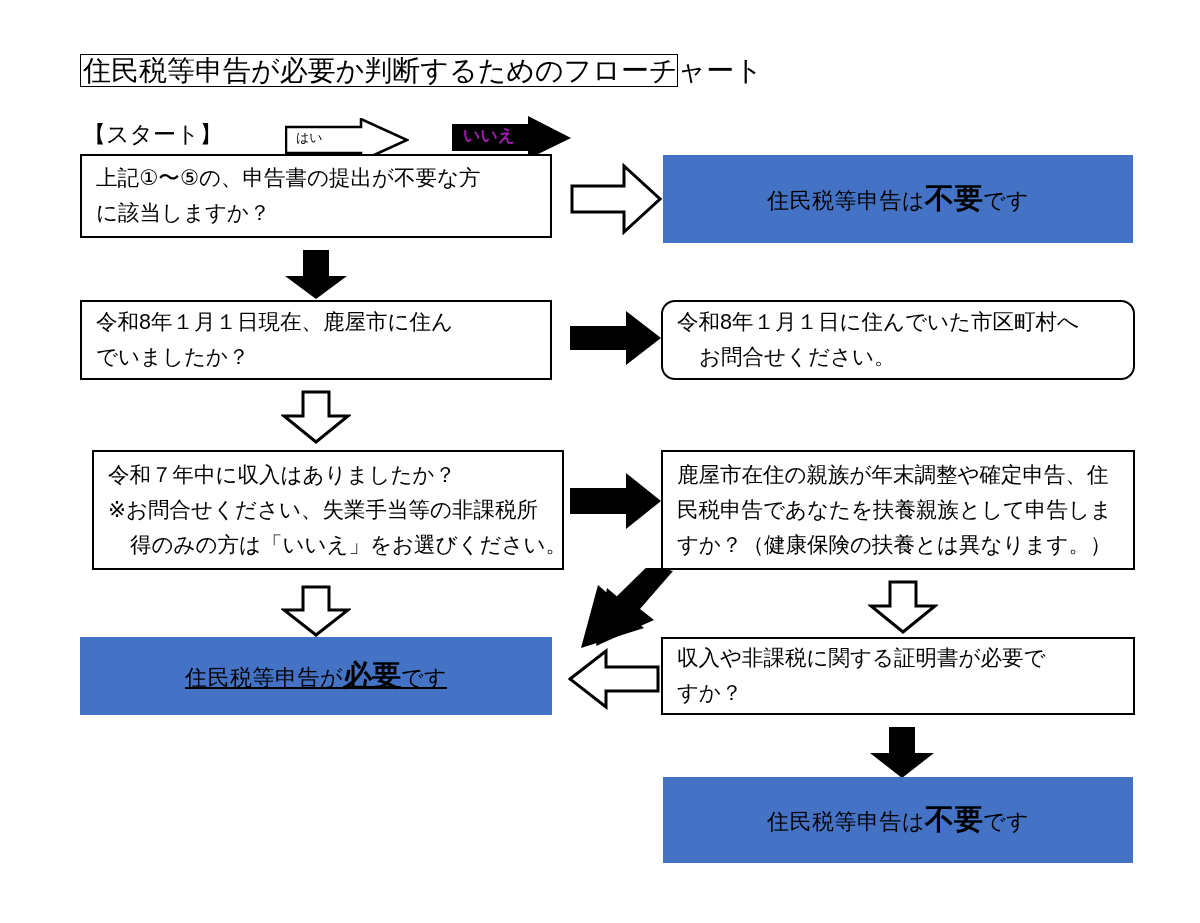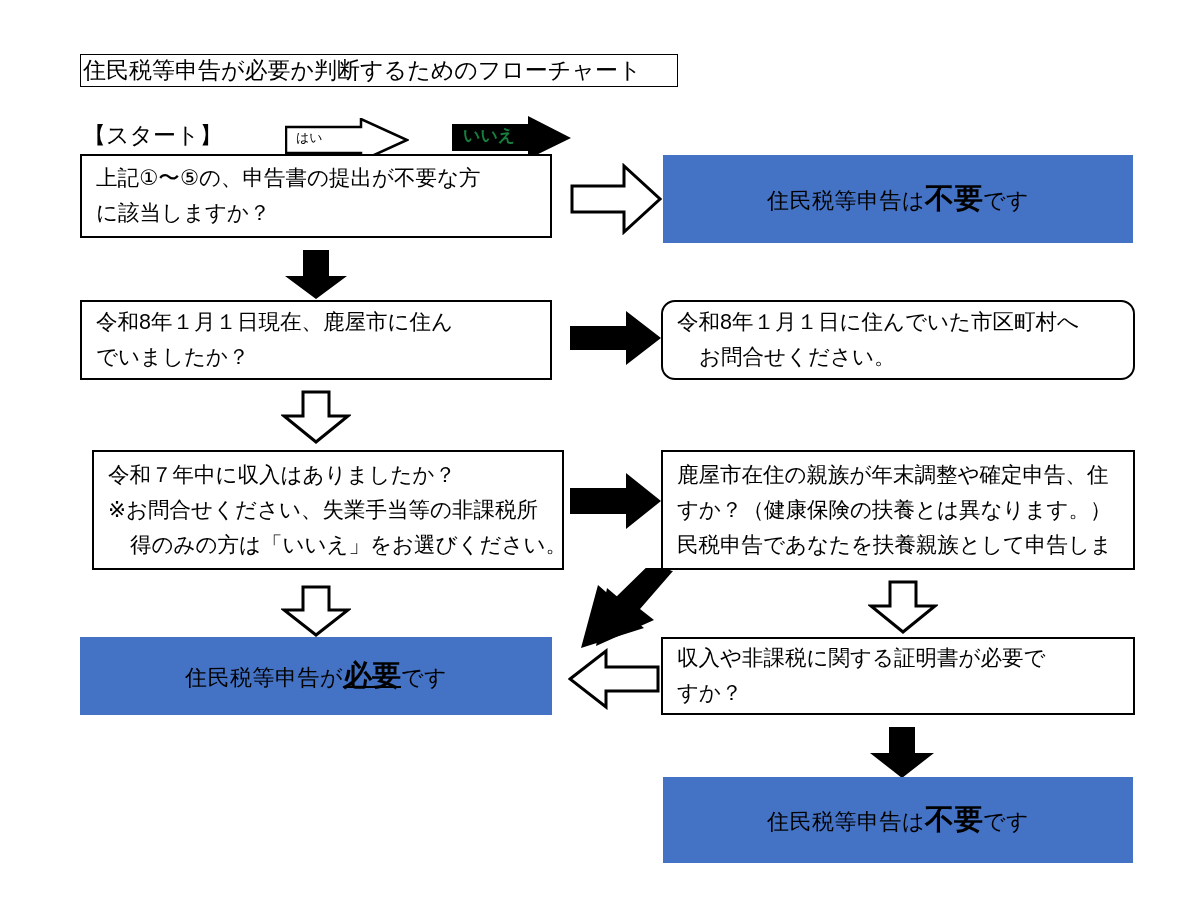--- a/index.html
+++ b/index.html
@@ -30,51 +30,52 @@
     top: 54px;
     width: 598px;
     height: 33px;
     border: 1px solid #000;
     box-sizing: border-box;
     display: flex;
     align-items: center;
     padding-left: 2px;
   }
   .title-box .t {
-    font-size: 23px;
+    font-size: 28px;
     line-height: 23px;
     letter-spacing: 0px;
     white-space: nowrap;
   }
 
   
   .legend-start {
     position: absolute;
     left: 83px;
     top: 122px;
     font-size: 23px;
     line-height: 26px;
     white-space: nowrap;
+    font-family: Liberation Serif, serif;
   }
   .legend-yes-label {
     position: absolute;
     left: 296px;
     top: 127px;
     font-size: 13px;
     line-height: 22px;
     z-index: 4;
     white-space: nowrap;
   }
   .legend-no-label {
     position: absolute;
     left: 463px;
     top: 126px;
     font-size: 17px;
     line-height: 20px;
-    color: #15803d;
+    color: #a21caf;
     z-index: 4;
     font-weight: bold;
     white-space: nowrap;
   }
 
   
   .box {
     position: absolute;
     box-sizing: border-box;
     border: 2px solid #000;
@@ -198,22 +199,22 @@
   </div>
 
   <div class="arrow" style="left:570px; top:472px;">
     <svg width="92" height="58" viewBox="0 0 92 58">
       <polygon points="0,16 56,16 56,1 91,29 56,57 56,42 0,42" fill="#000000"></polygon>
     </svg>
   </div>
 
   <div class="box" style="left:661px; top:450px; width:474px; height:120px;">
     <div class="line">鹿屋市在住の親族が年末調整や確定申告、住</div>
+    <div class="line">民税申告であなたを扶養親族として申告しま</div>
     <div class="line">すか？（健康保険の扶養とは異なります。）</div>
-    <div class="line">民税申告であなたを扶養親族として申告しま</div>
   </div>
 
   <div class="arrow" style="left:281px; top:585px;">
     <svg width="70" height="52" viewBox="0 0 70 52">
       <polygon points="22,2 48,2 48,25 67,25 35,50 3,25 22,25" fill="#ffffff" stroke="#000000" stroke-width="3" stroke-linejoin="miter"></polygon>
     </svg>
   </div>
 
   <div class="arrow" style="left:565px; top:568px;">
     <svg width="110" height="82" viewBox="0 0 110 82">
@@ -221,21 +222,21 @@
       <polygon points="106,2 62,46 79,60 16,80 33,17 49,31 93,-12" fill="#000000"></polygon>
     </svg>
   </div>
 
   <div class="arrow" style="left:868px; top:580px;">
     <svg width="70" height="54" viewBox="0 0 70 54">
       <polygon points="22,2 48,2 48,26 67,26 35,52 3,26 22,26" fill="#ffffff" stroke="#000000" stroke-width="3" stroke-linejoin="miter"></polygon>
     </svg>
   </div>
 
-  <div class="bluebox" style="left:80px; top:637px; width:472px; height:78px;">
+  <div class="bluebox" style="left:80px; top:637px; width:472px; height:78px;text-decoration:underline;">
     <span class="txt"><span>住民税等申告が</span><span class="emph ul">必要</span><span>です</span></span>
   </div>
 
   <div class="arrow" style="left:568px; top:648px;">
     <svg width="92" height="62" viewBox="0 0 92 62">
       <polygon points="2,31 38,3 38,19 90,19 90,43 38,43 38,59" fill="#ffffff" stroke="#000000" stroke-width="3" stroke-linejoin="miter"></polygon>
     </svg>
   </div>
 
   <div class="box" style="left:661px; top:637px; width:474px; height:78px;">

